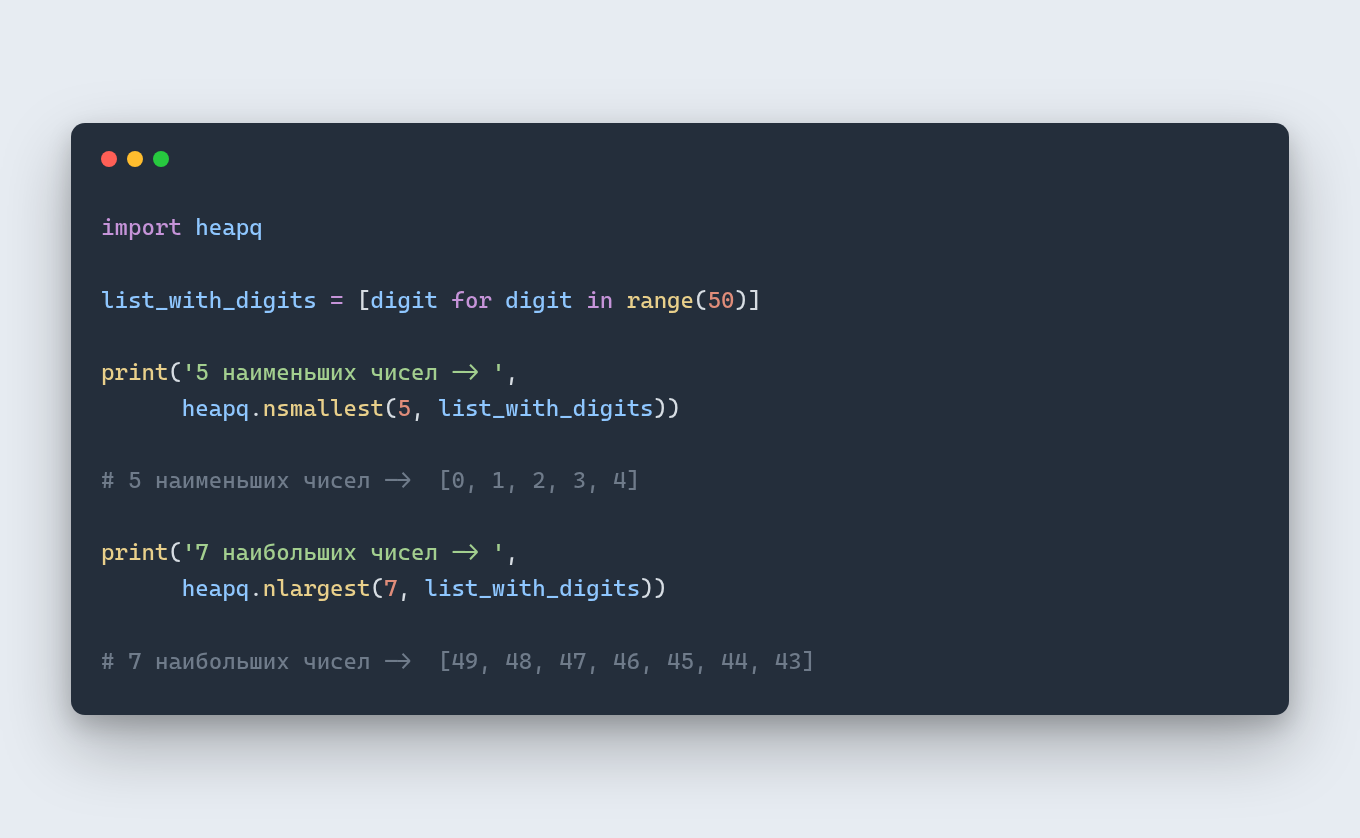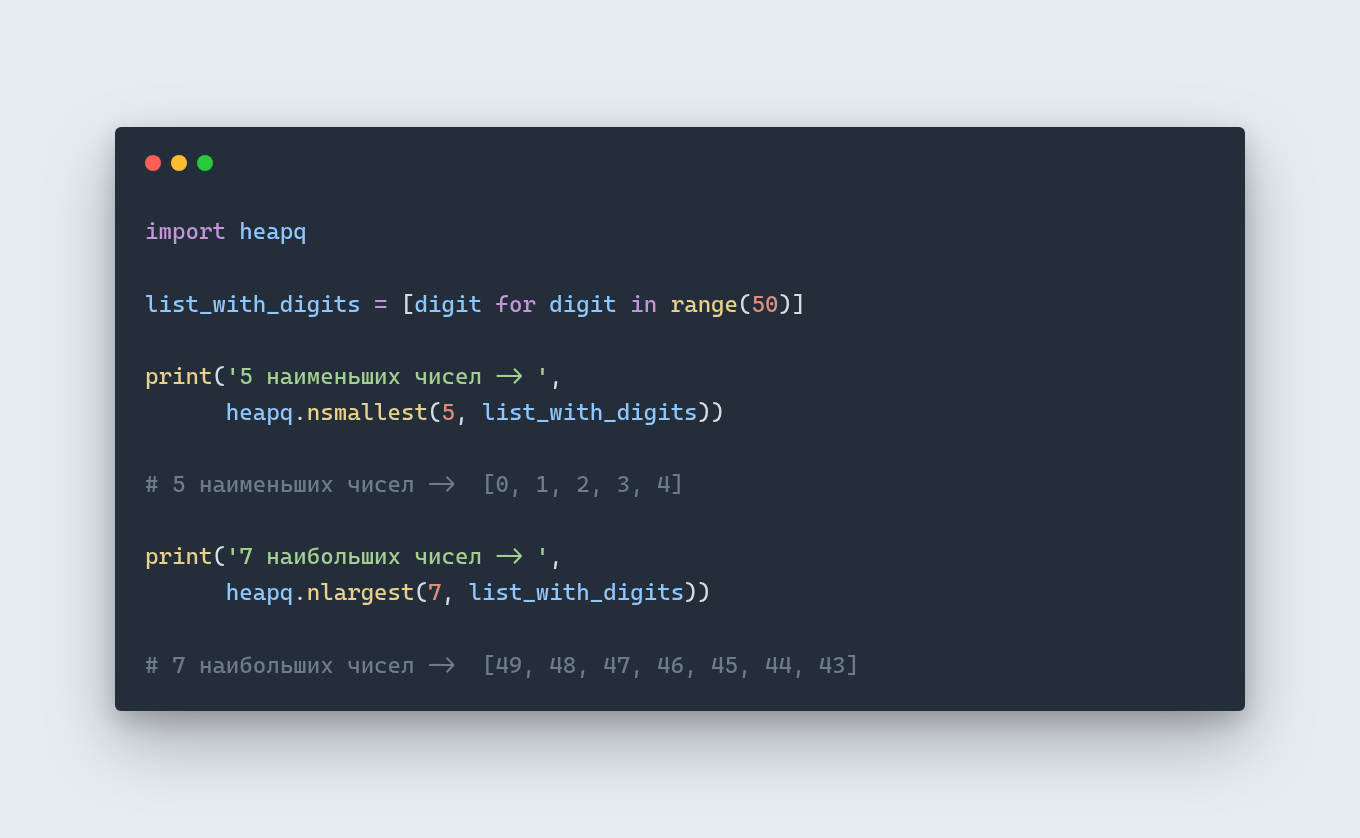--- a/index.html
+++ b/index.html
@@ -6,25 +6,25 @@
   body {
     width: 1360px;
     height: 838px;
     background: #e7ecf2;
     display: flex;
     align-items: center;
     justify-content: center;
     font-family: ui-monospace, "SF Mono", "Cascadia Code", Menlo, Consolas, monospace;
   }
   .window {
-    width: 1130px;
+    width: 1218px;
     background: #242e3b;
-    border-radius: 6px;
+    border-radius: 14px;
     box-shadow: 0 30px 70px rgba(0,0,0,0.28), 0 10px 25px rgba(0,0,0,0.18);
-    padding: 28px 30px 28px 30px;
+    padding: 28px 30px 36px 30px;
     overflow: hidden;
   }
   .titlebar {
     display: flex;
     gap: 10px;
     margin-bottom: 42px;
   }
   .dot {
     width: 16px;
     height: 16px;

